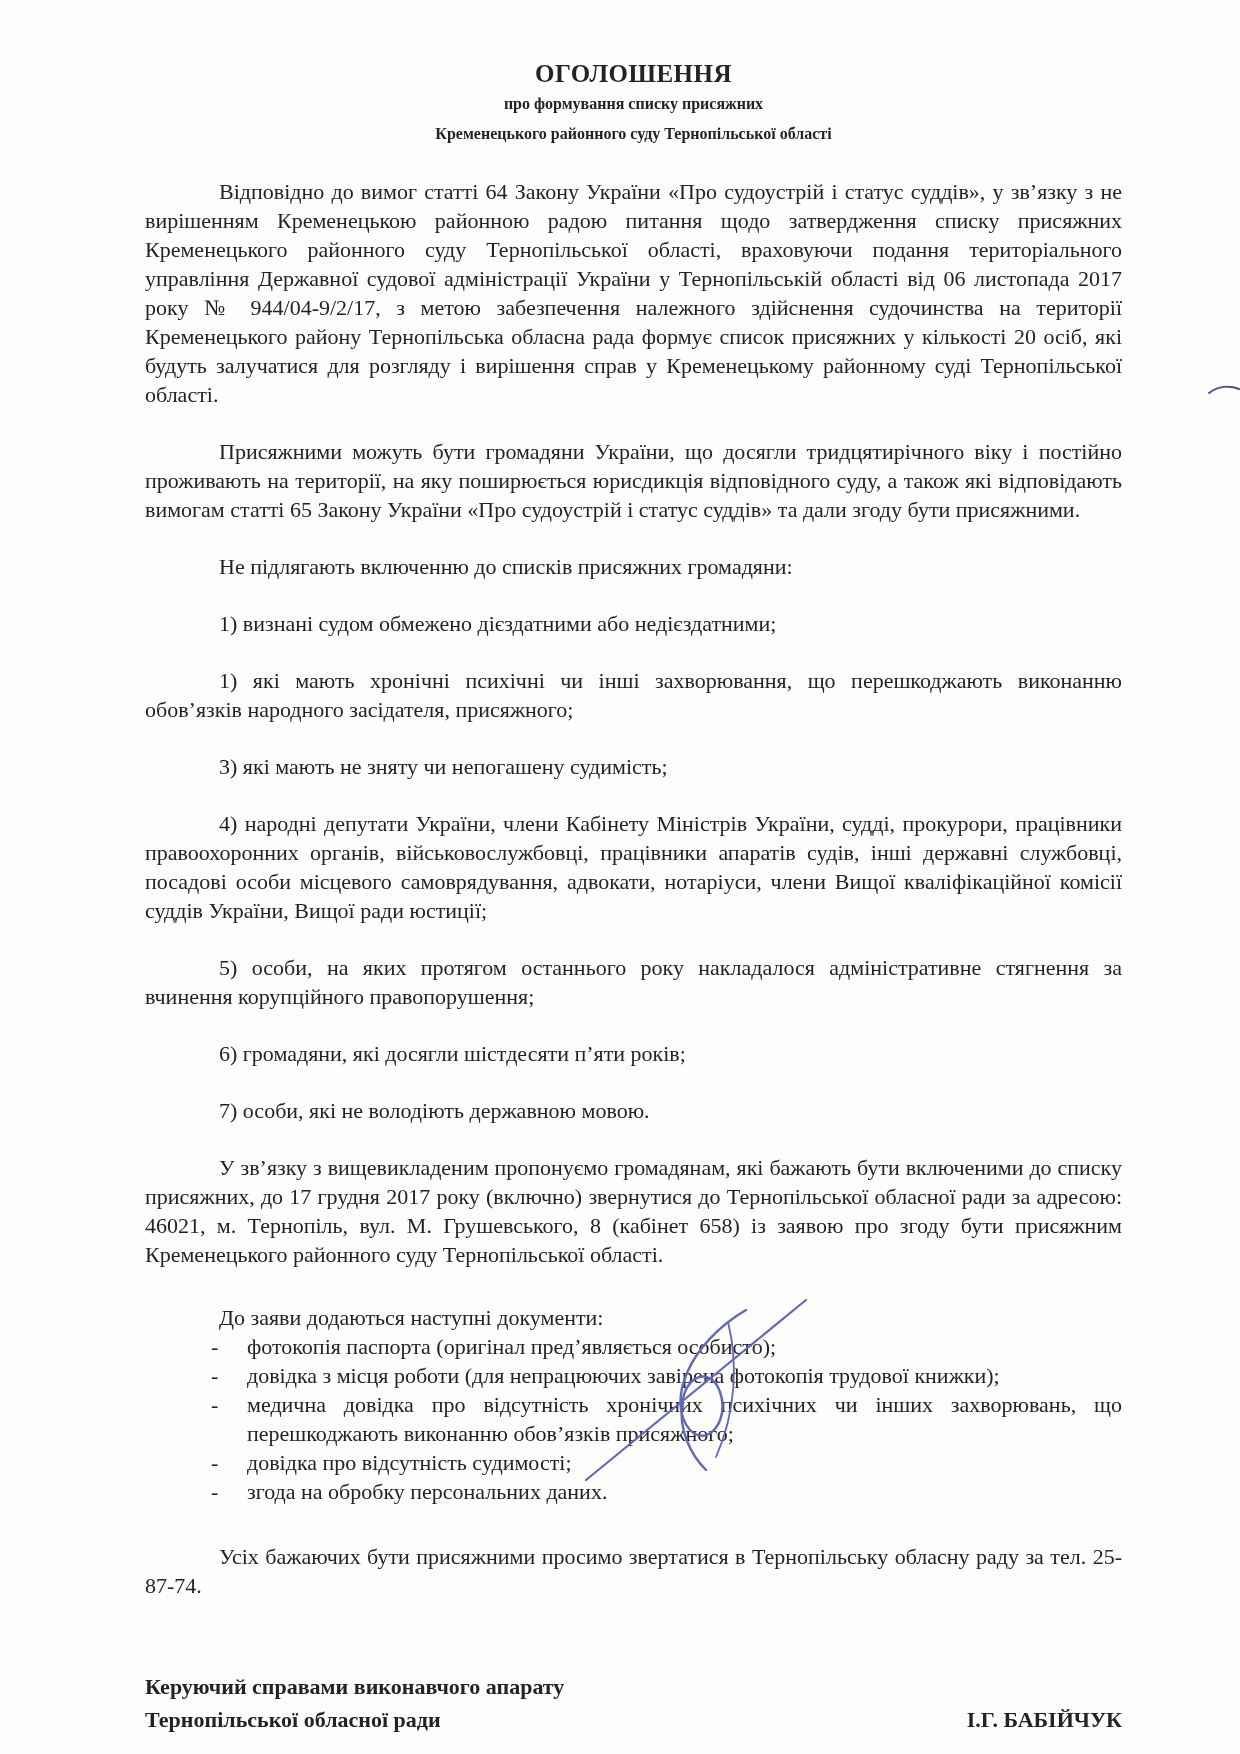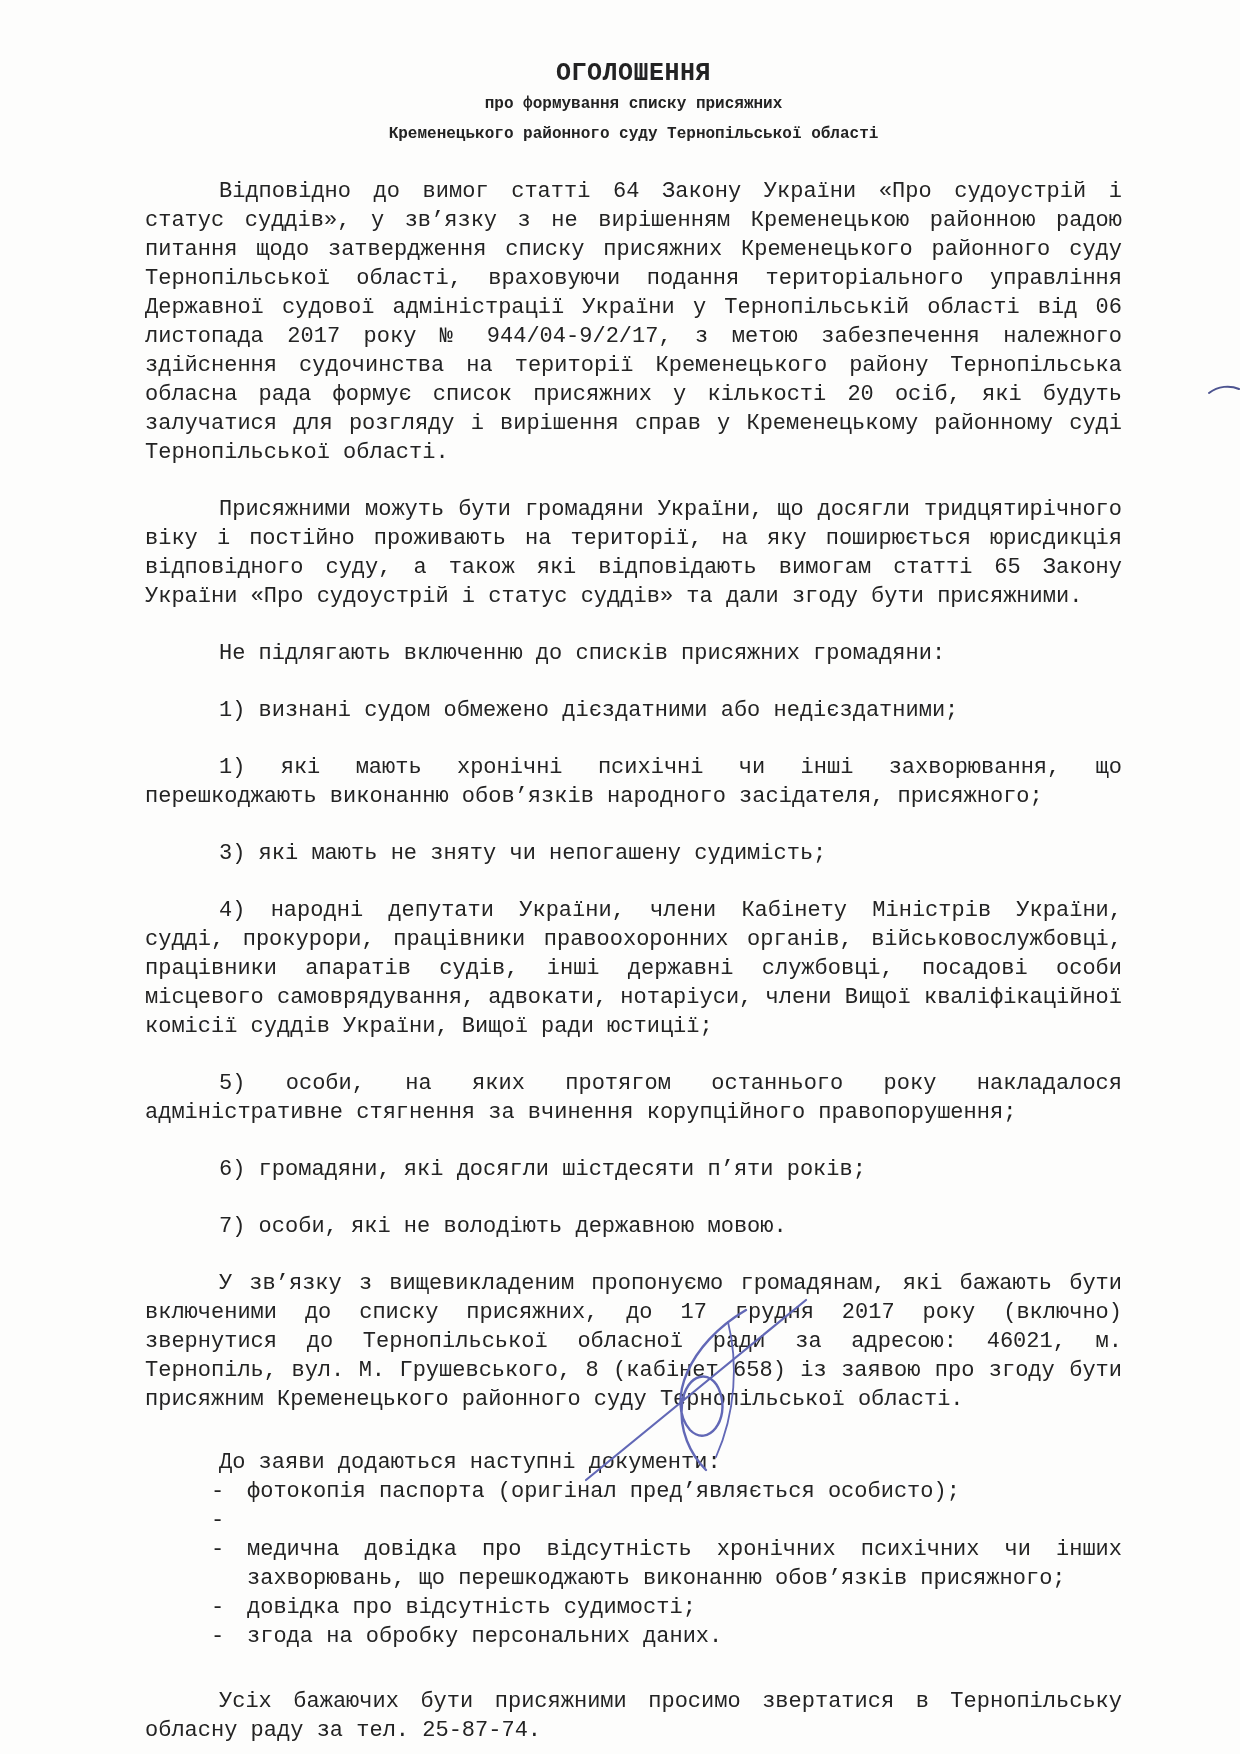--- a/index.html
+++ b/index.html
@@ -2,21 +2,21 @@
 <html lang="uk"><head>
 <meta charset="utf-8">
 <style>
   html,body{margin:0;padding:0;background:#e8e8e8;}
   .page{
     position:relative;
     width:1240px;height:1754px;
     margin:0 auto;
     background:#fdfdfc;
     color:#232323;
-    font-family:Liberation Mono, monospace;
+    font-family:Liberation Serif, serif;
     font-size:22px;line-height:29px;
     box-sizing:border-box;
     padding:58px 118px 0 145px;
     overflow:hidden;
   }
   .title-block{text-align:center;font-weight:bold;margin-bottom:26px;}
   .title-main{font-size:25px;line-height:31px;letter-spacing:.5px;}
   .title-sub{font-size:16px;line-height:30px;}
   p{margin:0;text-align:justify;}
   .indent{text-indent:74px;margin-top:28px;}
@@ -66,40 +66,42 @@
 
   <p class="indent">До заяви додаються наступні документи:</p>
 
   <div class="doc-list">
     <div class="doc-item">
       <span class="dash">-</span>
       <span class="doc-text">фотокопія паспорта (оригінал пред’являється особисто);</span>
     </div>
     <div class="doc-item">
       <span class="dash">-</span>
+      <span class="doc-text">довідка з місця роботи (для непрацюючих завірена фотокопія трудової книжки);</span>
     </div>
     <div class="doc-item">
       <span class="dash">-</span>
       <span class="doc-text">медична довідка про відсутність хронічних психічних чи інших захворювань, що перешкоджають виконанню обов’язків присяжного;</span>
     </div>
     <div class="doc-item">
       <span class="dash">-</span>
       <span class="doc-text">довідка про відсутність судимості;</span>
     </div>
     <div class="doc-item">
       <span class="dash">-</span>
       <span class="doc-text">згода на обробку персональних даних.</span>
     </div>
   </div>
 
   <p class="indent closing">Усіх бажаючих бути присяжними просимо звертатися в Тернопільську обласну раду за тел. 25-87-74.</p>
 
   <div class="sign-row">
     <div class="sign-position">
       <div>Керуючий справами виконавчого апарату</div>
+      <div>Тернопільської обласної ради</div>
     </div>
     <div class="sign-name">І.Г. БАБІЙЧУК</div>
   </div>
 
   <div class="footer-contact">
     <div>Кузьма</div>
     <div>25-41-74</div>
   </div>
 
   <svg class="signature-svg" width="240" height="195" viewBox="0 0 240 195" fill="none" xmlns="http://www.w3.org/2000/svg">

